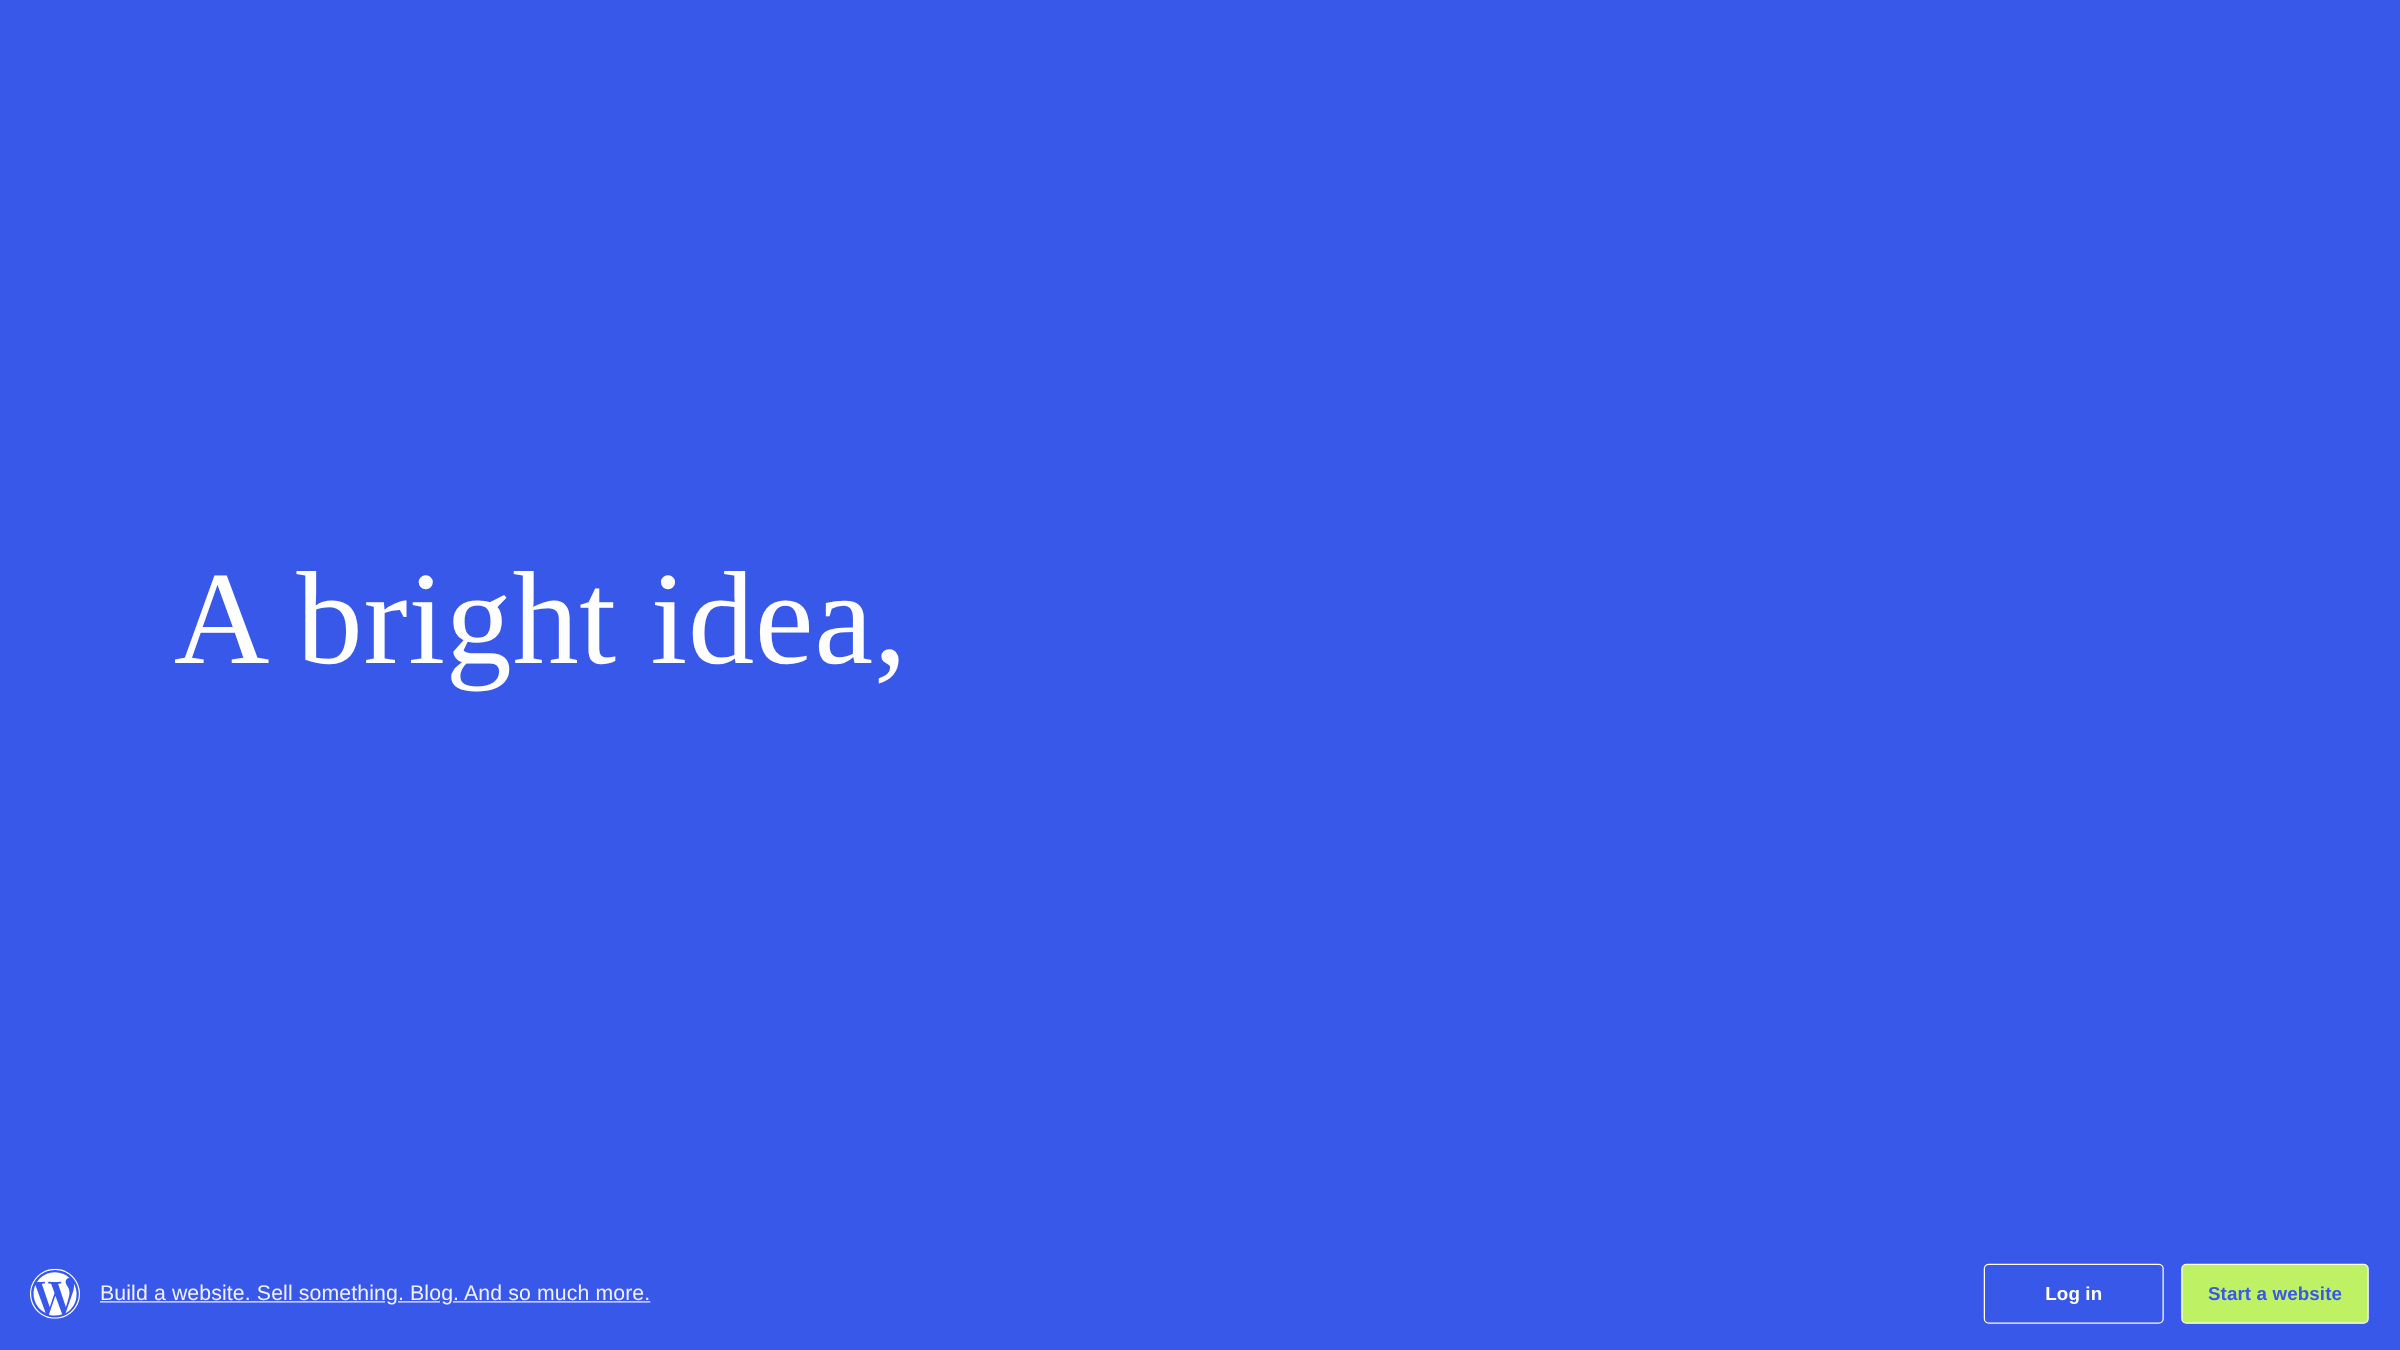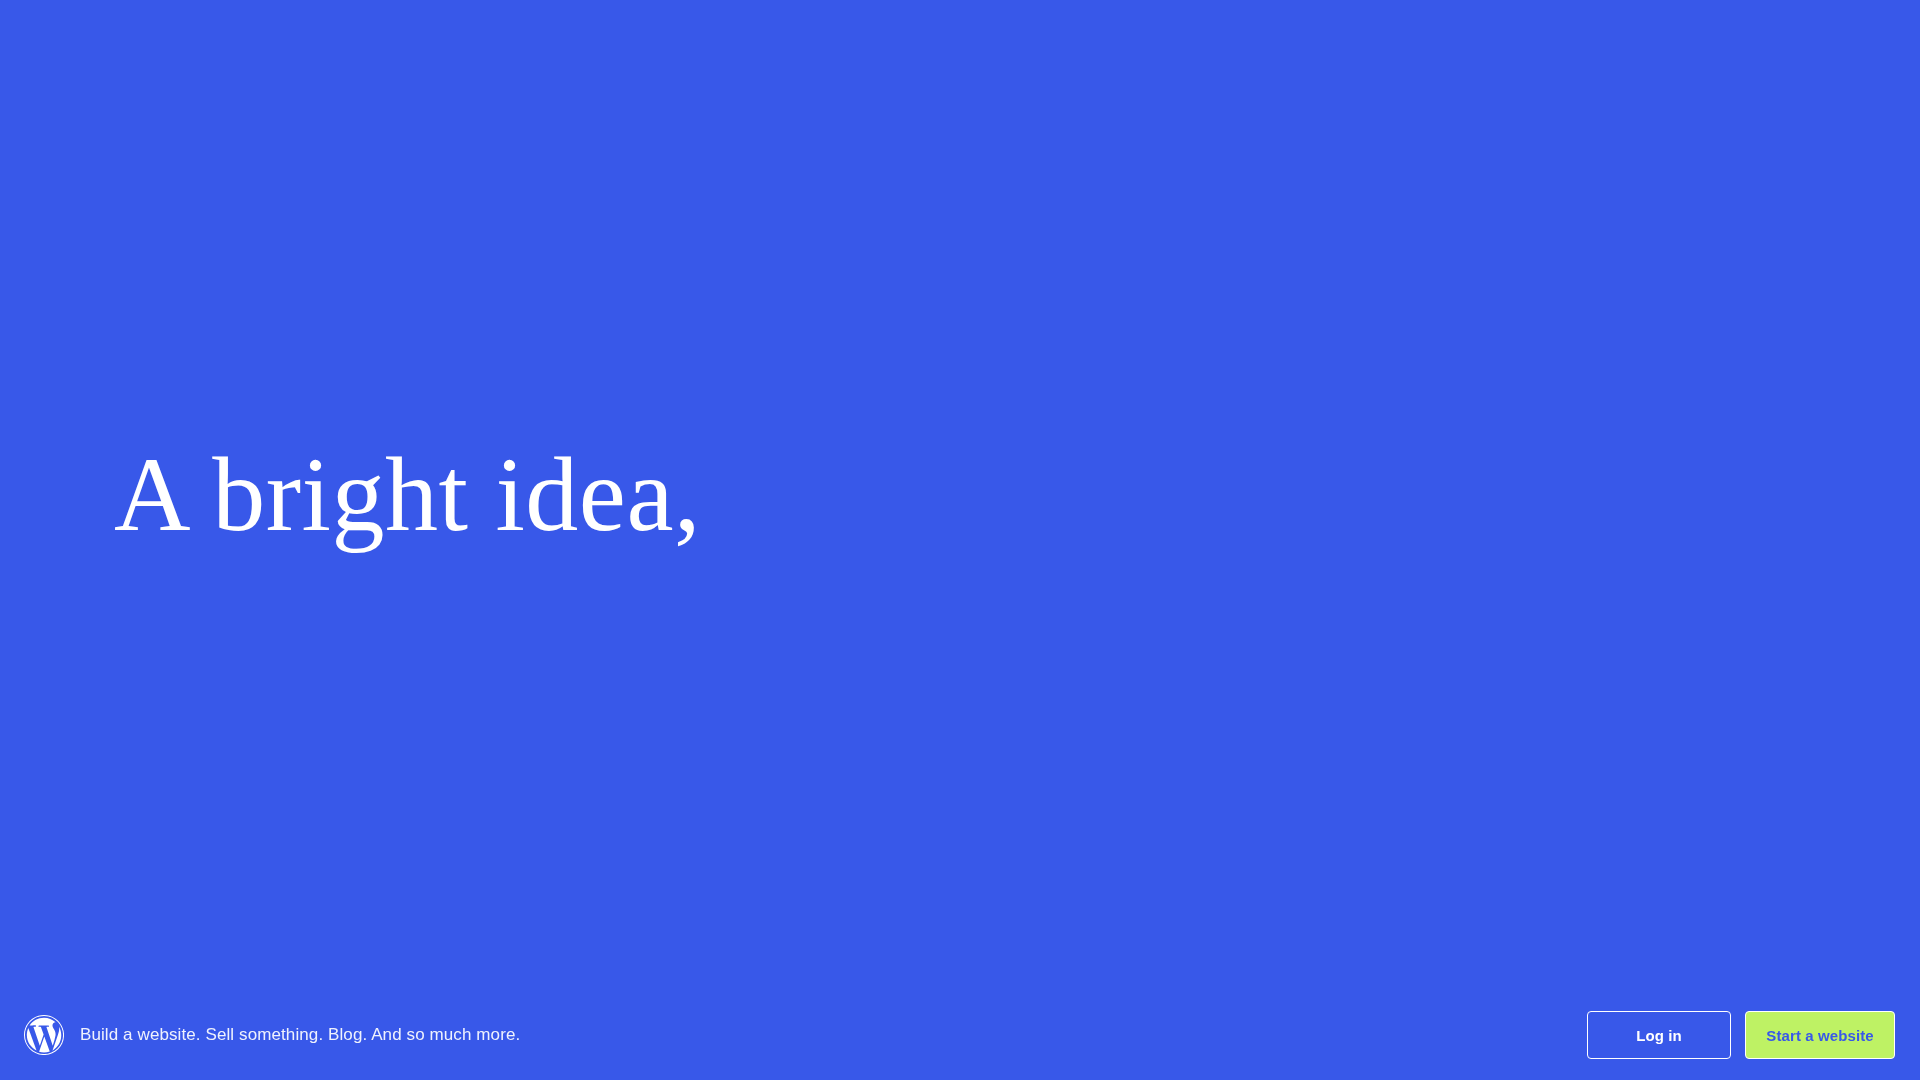--- a/index.html
+++ b/index.html
@@ -29,20 +29,21 @@
     left: 0;
     top: 0;
     width: 1920px;
     height: 990px;
     display: flex;
     align-items: center;
   }
 
   .hero-inner {
     padding-left: 114px;
+    margin-left: 25px;
   }
 
   .headline {
     margin: 0;
     font-family: "Liberation Serif", "DejaVu Serif", serif;
     font-weight: 400;
     font-size: 106px;
     line-height: 1.16;
     color: #ffffff;
     letter-spacing: 0.5px;
@@ -80,20 +81,21 @@
     flex: 0 0 auto;
   }
 
   .tagline {
     font-family: "Liberation Sans", sans-serif;
     font-size: 17px;
     font-weight: 400;
     color: rgba(255, 255, 255, 0.92);
     letter-spacing: 0.1px;
     white-space: nowrap;
+    text-decoration: underline;
   }
 
   .footer-spacer {
     flex: 1 1 auto;
   }
 
   .footer-actions {
     display: flex;
     align-items: flex-start;
     gap: 14px;

